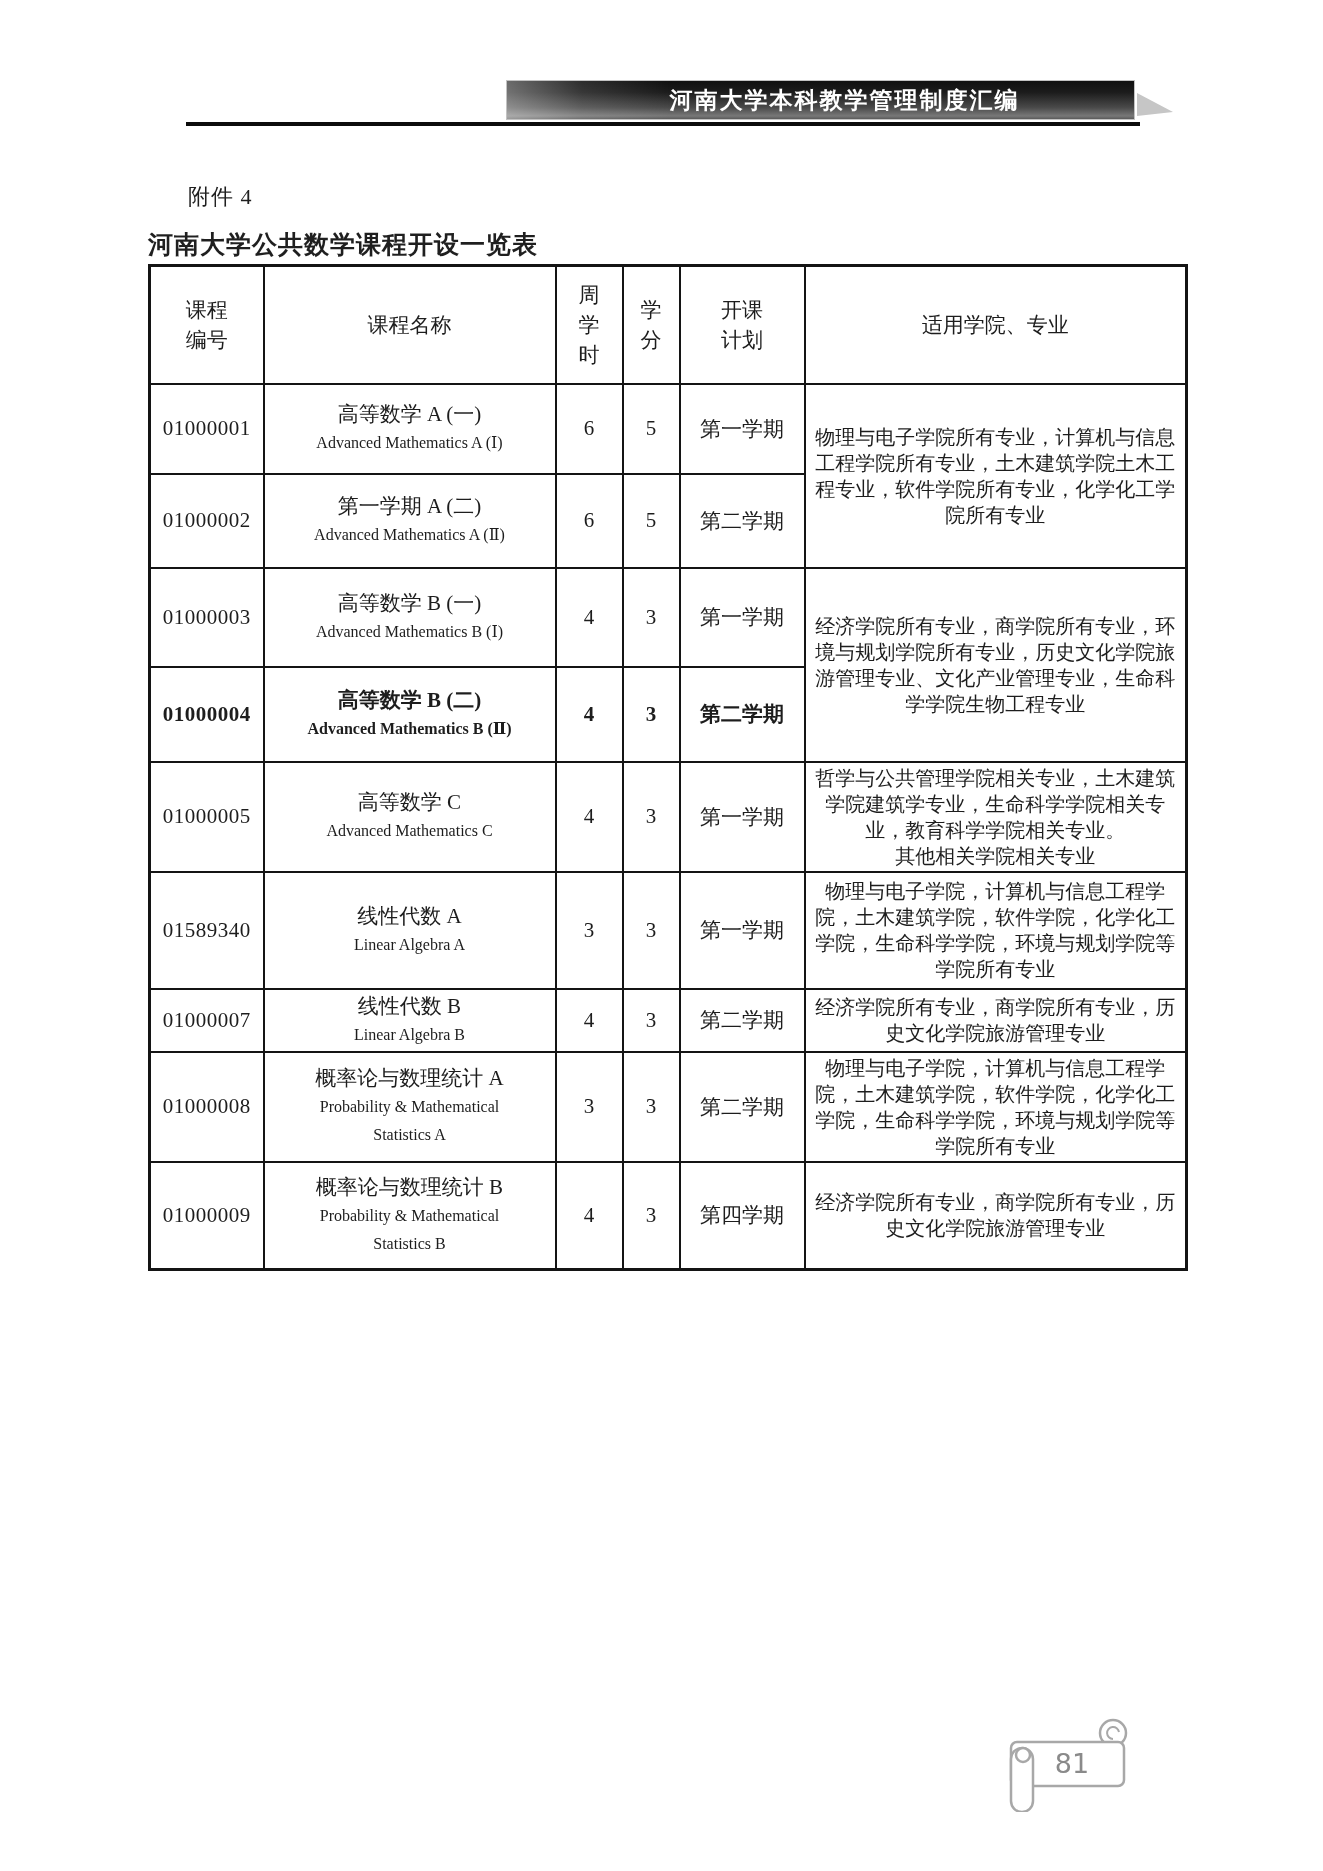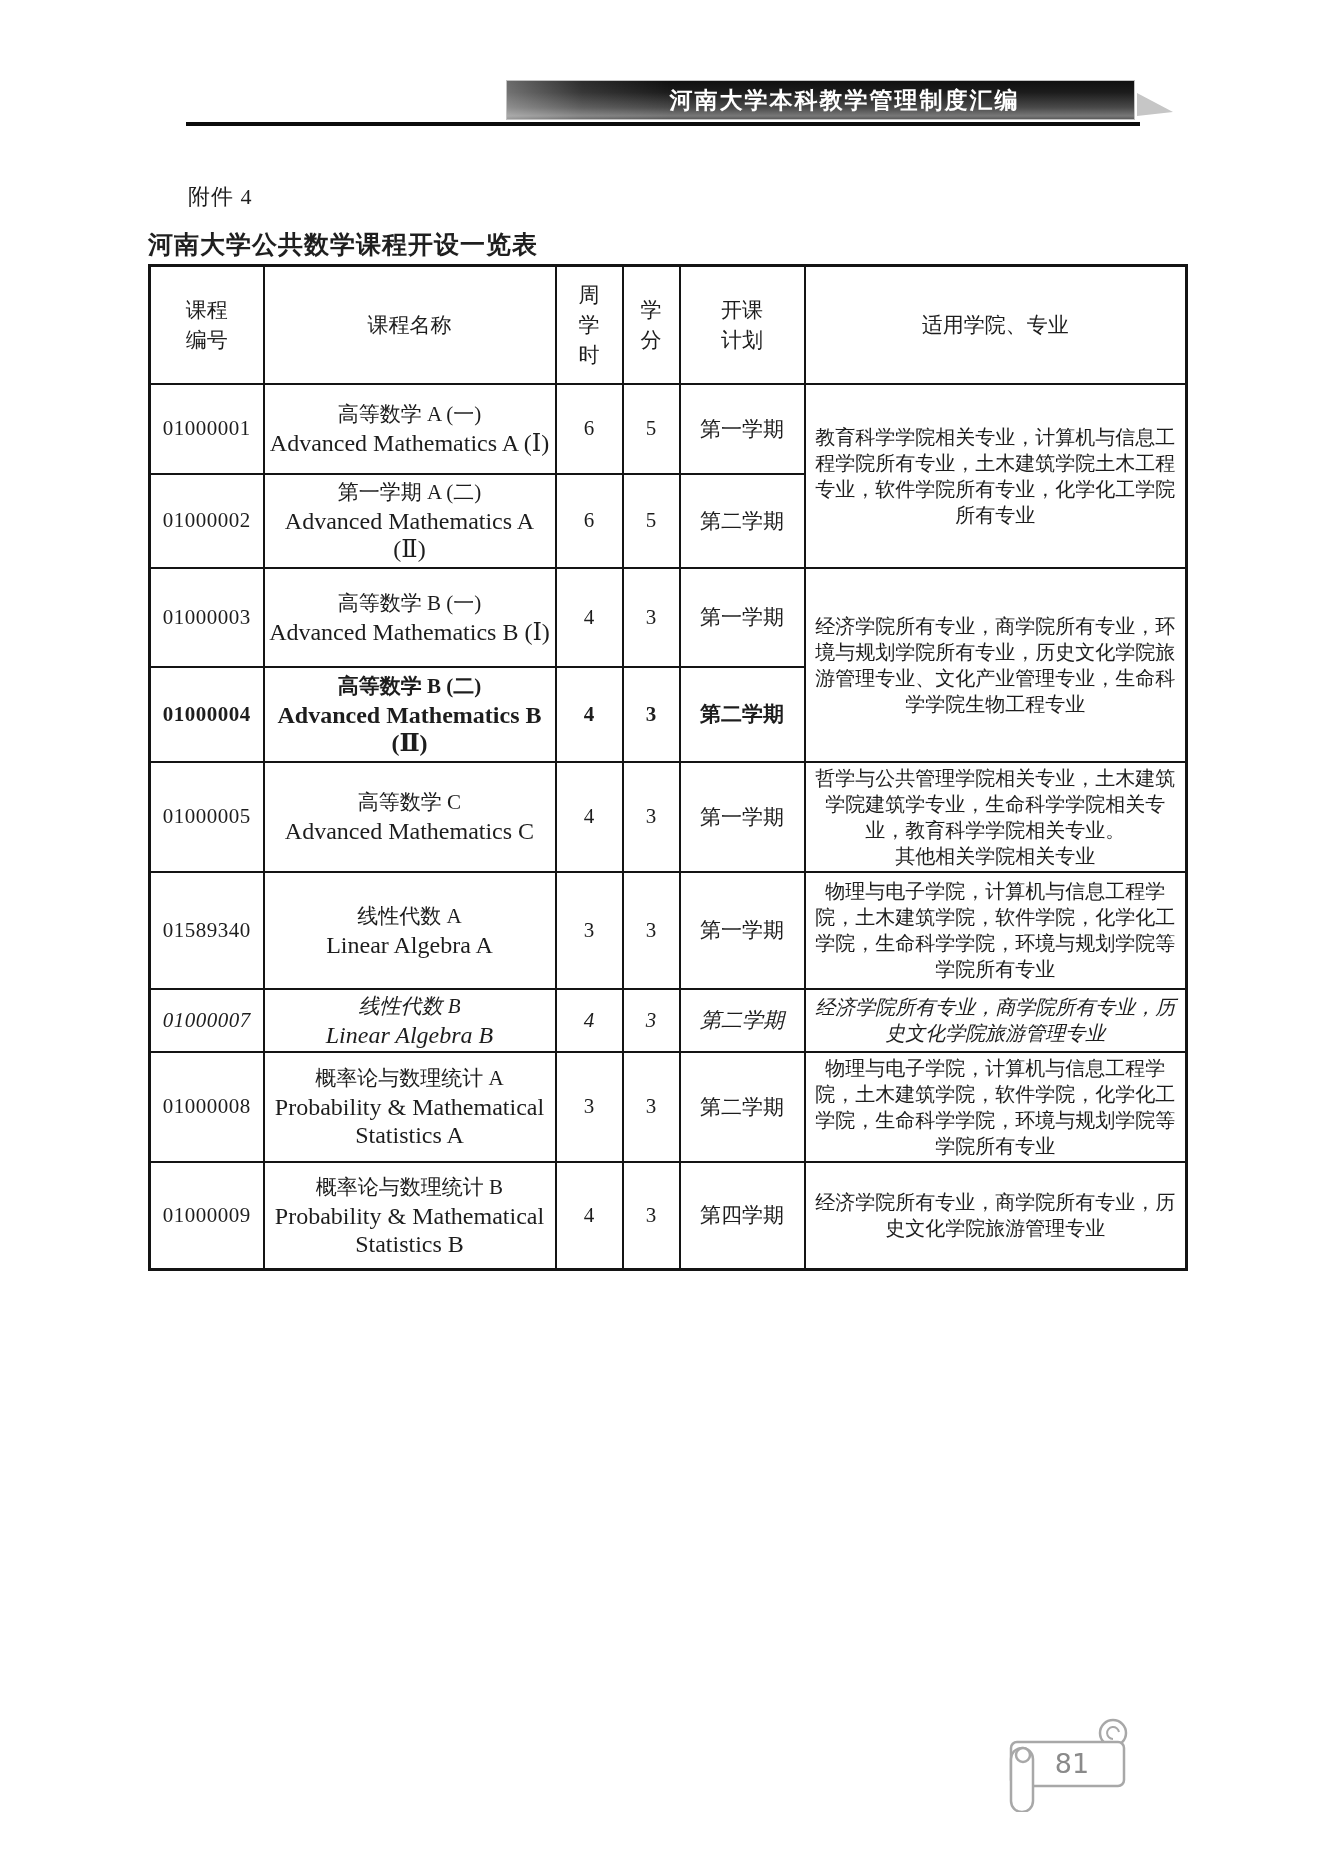--- a/index.html
+++ b/index.html
@@ -58,29 +58,29 @@
     box-sizing:border-box;
     overflow:hidden;
   }
   .course-table thead tr{height:118px;}
   .course-table tbody tr:nth-child(1){height:90px;}
   .course-table tbody tr:nth-child(2){height:94px;}
   .course-table tbody tr:nth-child(3){height:99px;}
   .course-table tbody tr:nth-child(4){height:95px;font-weight:bold;}
   .course-table tbody tr:nth-child(5){height:108px;}
   .course-table tbody tr:nth-child(6){height:117px;}
-  .course-table tbody tr:nth-child(7){height:55px;font-style:italic;}
+  .course-table tbody tr:nth-child(7){height:55px;}
   .course-table tbody tr:nth-child(8){height:105px;}
   .course-table tbody tr:nth-child(9){height:108px;}
   .course-table th{
     font-weight:normal;white-space:pre-line;line-height:30px;font-size:21px;
   }
   .td-id{font-size:21px;letter-spacing:.5px;}
   .td-name .name-zh{font-size:21px;line-height:29px;}
-  .td-name .name-en{font-size:24px;line-height:28px;white-space:pre-line;}
+  .td-name .name-en{font-size:16px;line-height:28px;white-space:pre-line;}
   .td-num{font-size:21px;}
   .td-sem{font-size:21px;margin-top:18px;}
   .td-app{
     text-align:left;font-size:20px;line-height:26px;
     padding:4px 8px 4px 12px;white-space:pre-line;
   }
   
   .page-scroll{position:absolute;left:1002px;top:1712px;width:130px;height:100px;}
   .scroll-shape{fill:#ffffff;stroke:#a8a8a8;stroke-width:2.5;}
   .scroll-curl{fill:none;stroke:#a8a8a8;stroke-width:2;}
@@ -132,21 +132,21 @@
     <tbody id="course-tbody">
         <tr>
           <td class="td-id">01000001</td>
           <td class="td-name">
             <div class="name-zh">高等数学 A (一)</div>
             <div class="name-en">Advanced Mathematics A (Ⅰ)</div>
           </td>
           <td class="td-num">6</td>
           <td class="td-num">5</td>
           <td class="td-sem">第一学期</td>
-          <td class="td-app" rowspan="2">教育科学学院相关专业，计算机与信息工程学院所有专业，土木建筑学院土木工程专业，软件学院所有专业，化学化工学院所有专业</td>
+          <td class="td-app" rowspan="2">物理与电子学院所有专业，计算机与信息工程学院所有专业，土木建筑学院土木工程专业，软件学院所有专业，化学化工学院所有专业</td>
         </tr>
         <tr>
           <td class="td-id">01000002</td>
           <td class="td-name">
             <div class="name-zh">第一学期 A (二)</div>
             <div class="name-en">Advanced Mathematics A (Ⅱ)</div>
           </td>
           <td class="td-num">6</td>
           <td class="td-num">5</td>
           <td class="td-sem">第二学期</td>

